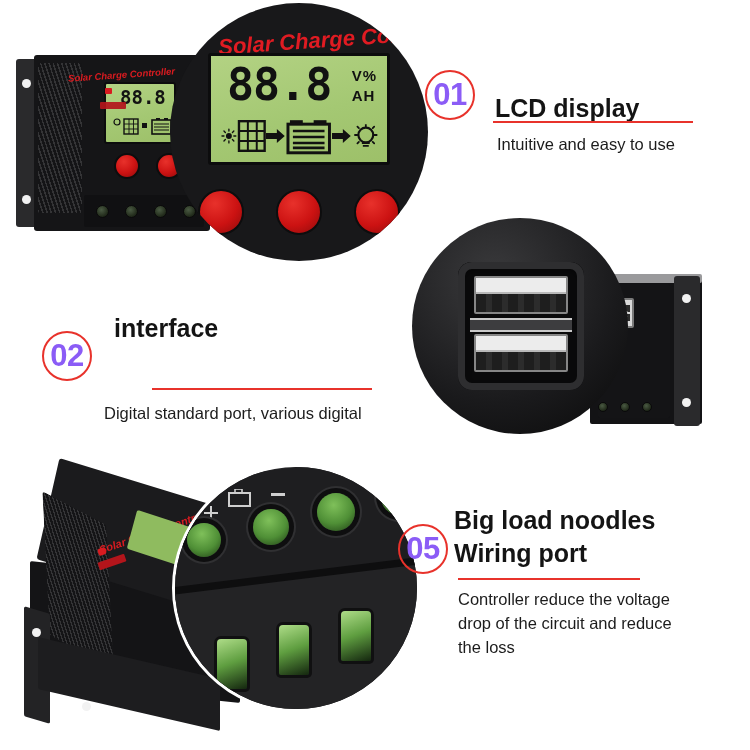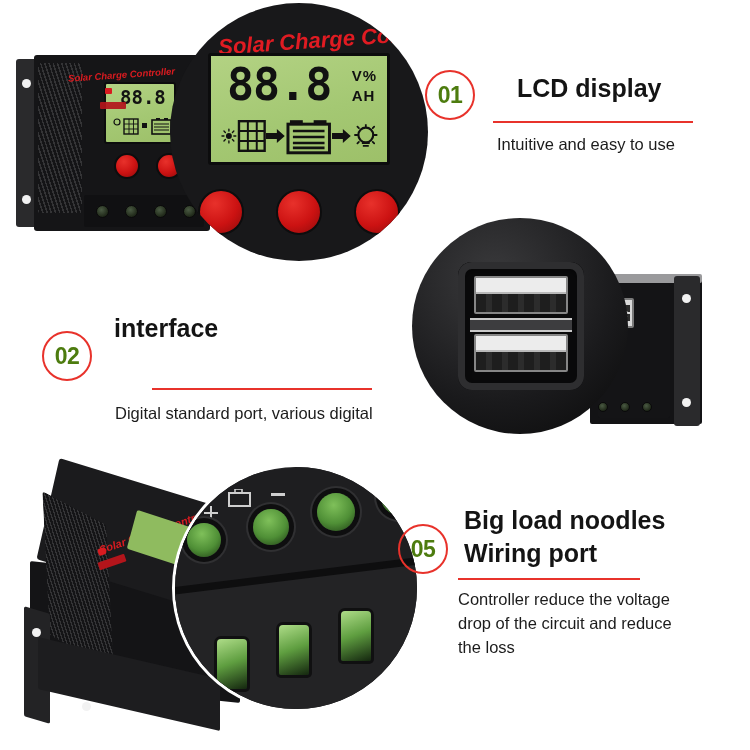--- a/index.html
+++ b/index.html
@@ -12,51 +12,51 @@
   .page { position: relative; width: 750px; height: 750px; background: #fff; }
 
   
   .callout { position: absolute; }
   .callout .num-circle {
     position: absolute;
     width: 50px; height: 50px;
     border: 2.5px solid #E8322B;
     border-radius: 50%;
     display: flex; align-items: center; justify-content: center;
-    font-size: 23px; font-weight: bold; color: #4d7c0f;
+    font-size: 31px; font-weight: bold; color: #8b5cf6;
     letter-spacing: -0.5px;
     background: transparent;
   }
   .callout .title {
     font-size: 25px; font-weight: bold; color: #141414;
     line-height: 1.32; white-space: nowrap;
   }
   .rule { height: 2px; background: #E8322B; }
   .callout .desc {
     font-size: 16.5px; color: #1c1c1c; line-height: 1.45;
   }
 
   
   #callout-01 { left: 425px; top: 66px; width: 325px; }
   #callout-01 .num-circle { left: 0; top: 4px; }
-  #callout-01 .title { position: absolute; left: 70px; top: 6px; margin-left: 22px; }
+  #callout-01 .title { position: absolute; left: 70px; top: 26px; }
   #callout-01 .rule { position: absolute; left: 68px; top: 55px; width: 200px; }
   #callout-01 .desc { position: absolute; left: 72px; top: 67px; white-space: nowrap; }
 
   
   #callout-02 { left: 42px; top: 312px; width: 380px; }
   #callout-02 .num-circle { left: 0; top: 19px; text-align: right; }
   #callout-02 .title { position: absolute; left: 72px; top: 0px; }
   #callout-02 .rule { position: absolute; left: 110px; top: 76px; width: 220px; }
-  #callout-02 .desc { position: absolute; left: 73px; top: 90px; width: 320px; }
+  #callout-02 .desc { position: absolute; left: 62px; top: 90px; width: 320px; }
 
   
   #callout-03 { left: 398px; top: 498px; width: 350px; }
   #callout-03 .num-circle { left: 0; top: 26px; }
-  #callout-03 .title { position: absolute; left: 66px; top: 6px; }
+  #callout-03 .title { position: absolute; left: 56px; top: 6px; }
   #callout-03 .rule { position: absolute; left: 60px; top: 80px; width: 182px; }
   #callout-03 .desc { position: absolute; left: 60px; top: 90px; width: 290px; }
 
   
   #product-1 { position: absolute; left: 8px; top: 55px; width: 250px; height: 180px; }
   .ctrl-bracket {
     position: absolute; background: #2a2a2c; border-radius: 3px;
   }
   .screw-hole {
     position: absolute; width: 9px; height: 9px; border-radius: 50%;

